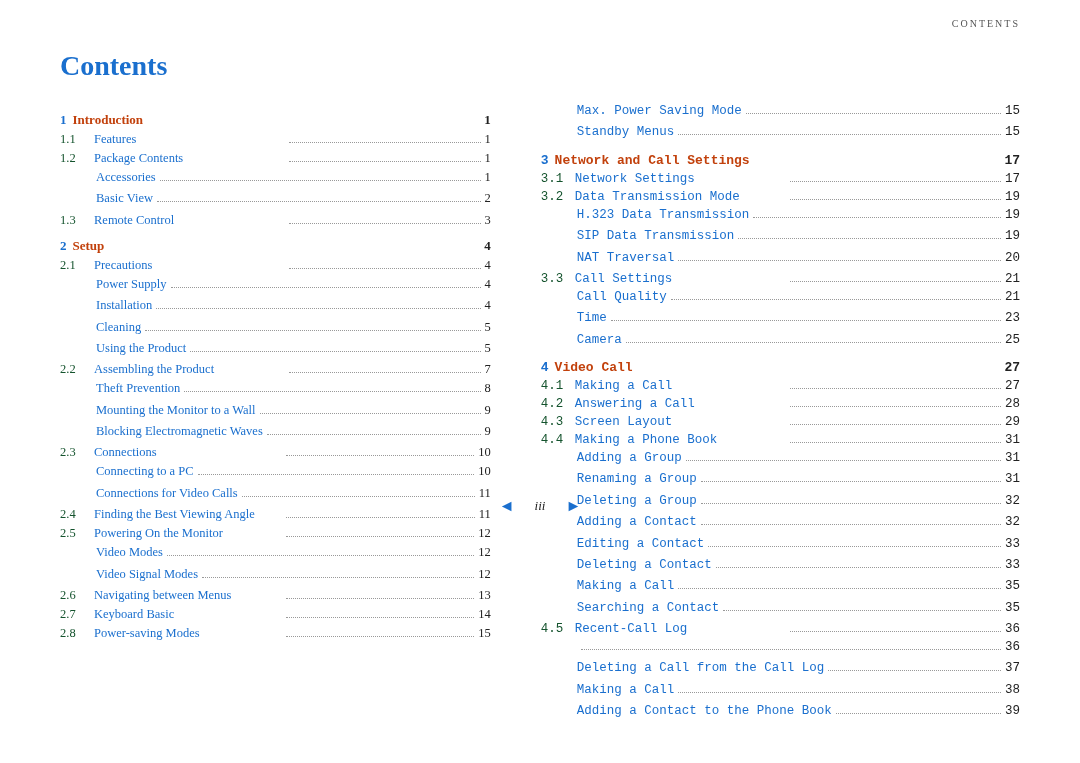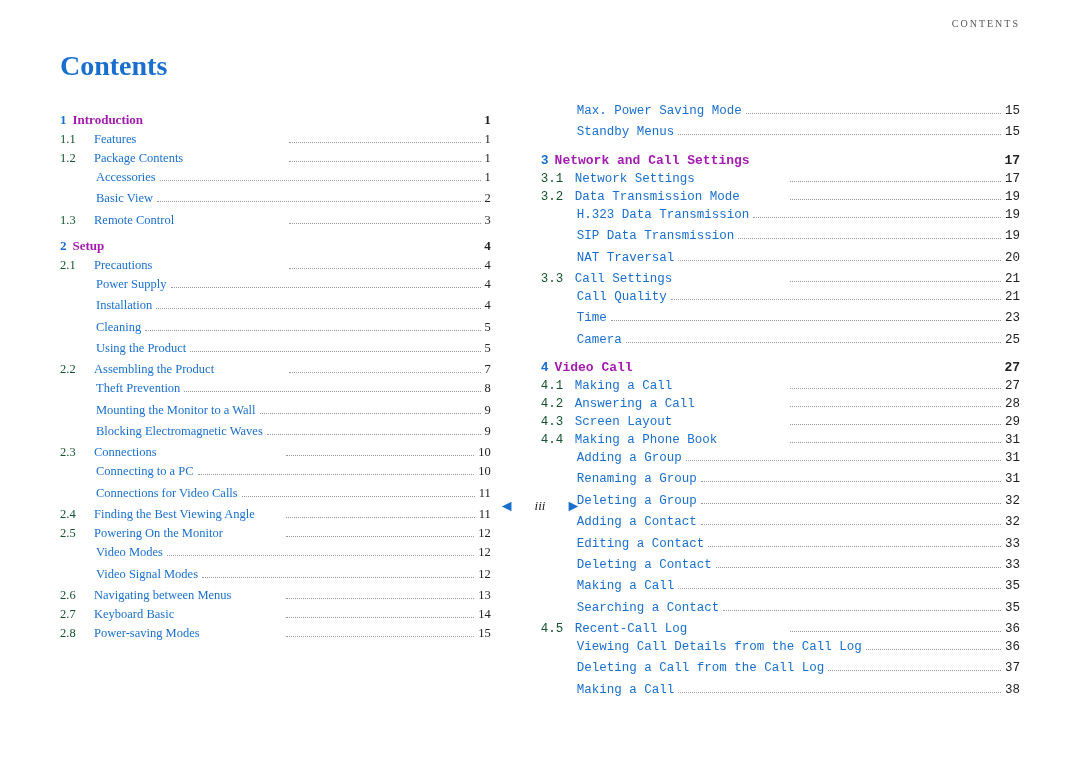--- a/index.html
+++ b/index.html
@@ -79,21 +79,21 @@
       margin-bottom: 3px;
     }
     .section-header .sec-num {
       font-weight: bold;
       color: #1a6fce;
       margin-right: 6px;
       font-size: 13px;
     }
     .section-header .sec-title {
       font-weight: bold;
-      color: #a21caf;
+      color: #c2410c;
       font-size: 13px;
       flex: 1;
     }
     .section-header .page-num {
       font-weight: bold;
       font-size: 13px;
       color: #222;
     }
     .subsection-header {
       display: flex;
@@ -430,33 +430,37 @@
           <span class="dots"></span>
           <span class="page-num">35</span>
         </div>
         <div class="subsection-header">
           <span class="sub-num">4.5</span>
           <span class="sub-title">Recent-Call Log</span>
           <span class="dots"></span>
           <span class="page-num">36</span>
         </div>
         <div class="toc-entry indent1">
-          <span class="label">Viewing Call Details from the Call Log</span>
           <span class="dots"></span>
           <span class="page-num">36</span>
         </div>
         <div class="toc-entry indent1">
           <span class="label">Deleting a Call from the Call Log</span>
           <span class="dots"></span>
           <span class="page-num">37</span>
         </div>
         <div class="toc-entry indent1">
           <span class="label">Making a Call</span>
           <span class="dots"></span>
           <span class="page-num">38</span>
+        </div>
+        <div class="toc-entry indent1">
+          <span class="label">Adding a Contact to the Phone Book</span>
+          <span class="dots"></span>
+          <span class="page-num">39</span>
         </div>
       </div>
   </div>
 
   <div class="footer">
     <span class="footer-arrow">◄</span>
     <span class="footer-page">iii</span>
     <span class="footer-arrow">►</span>
   </div>
 </div>

